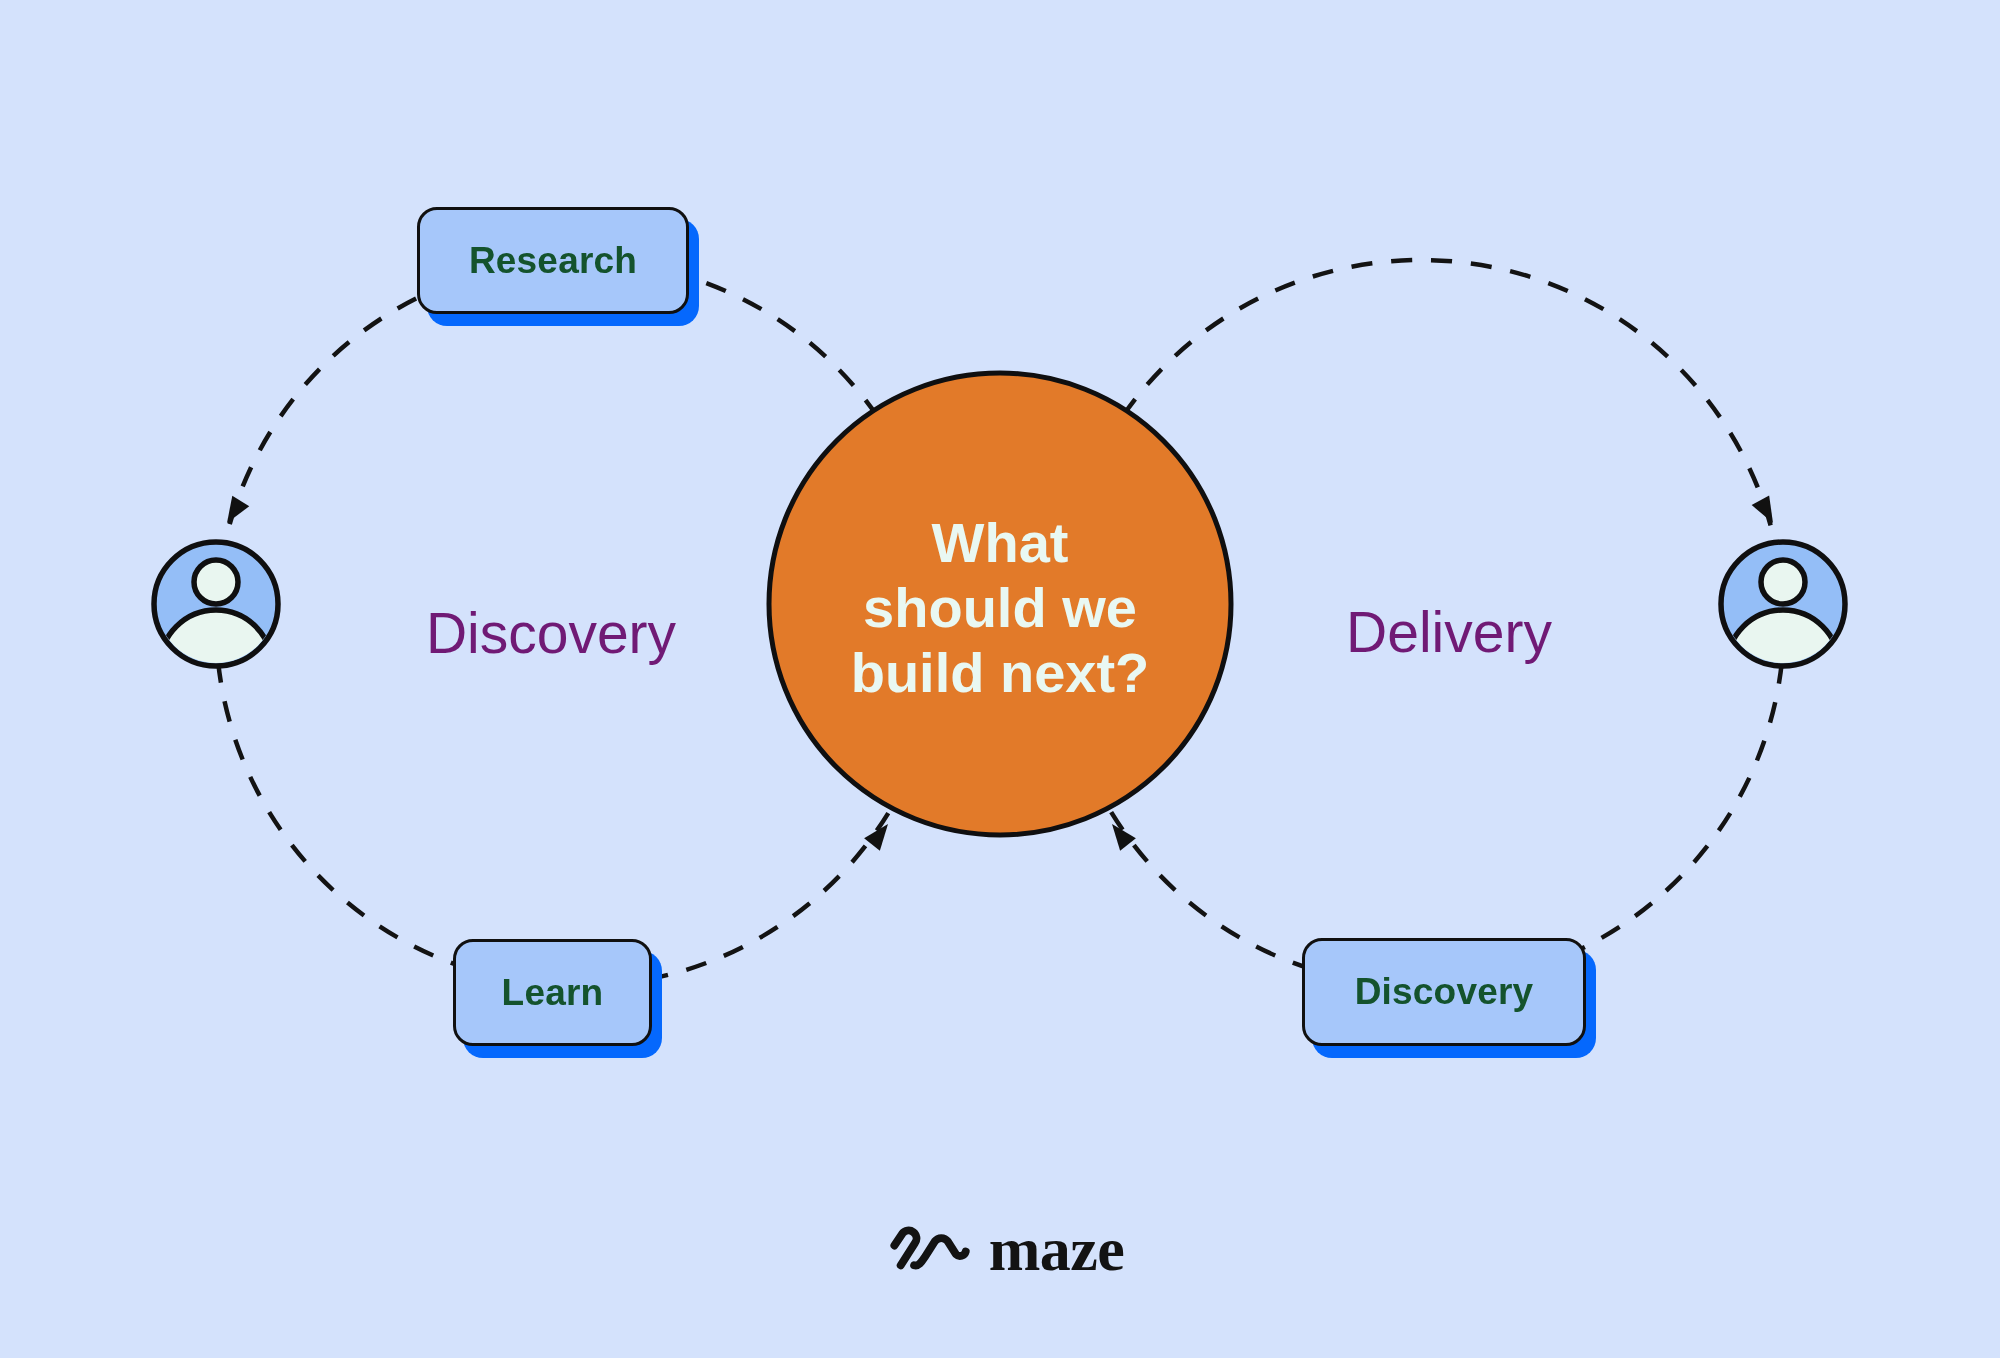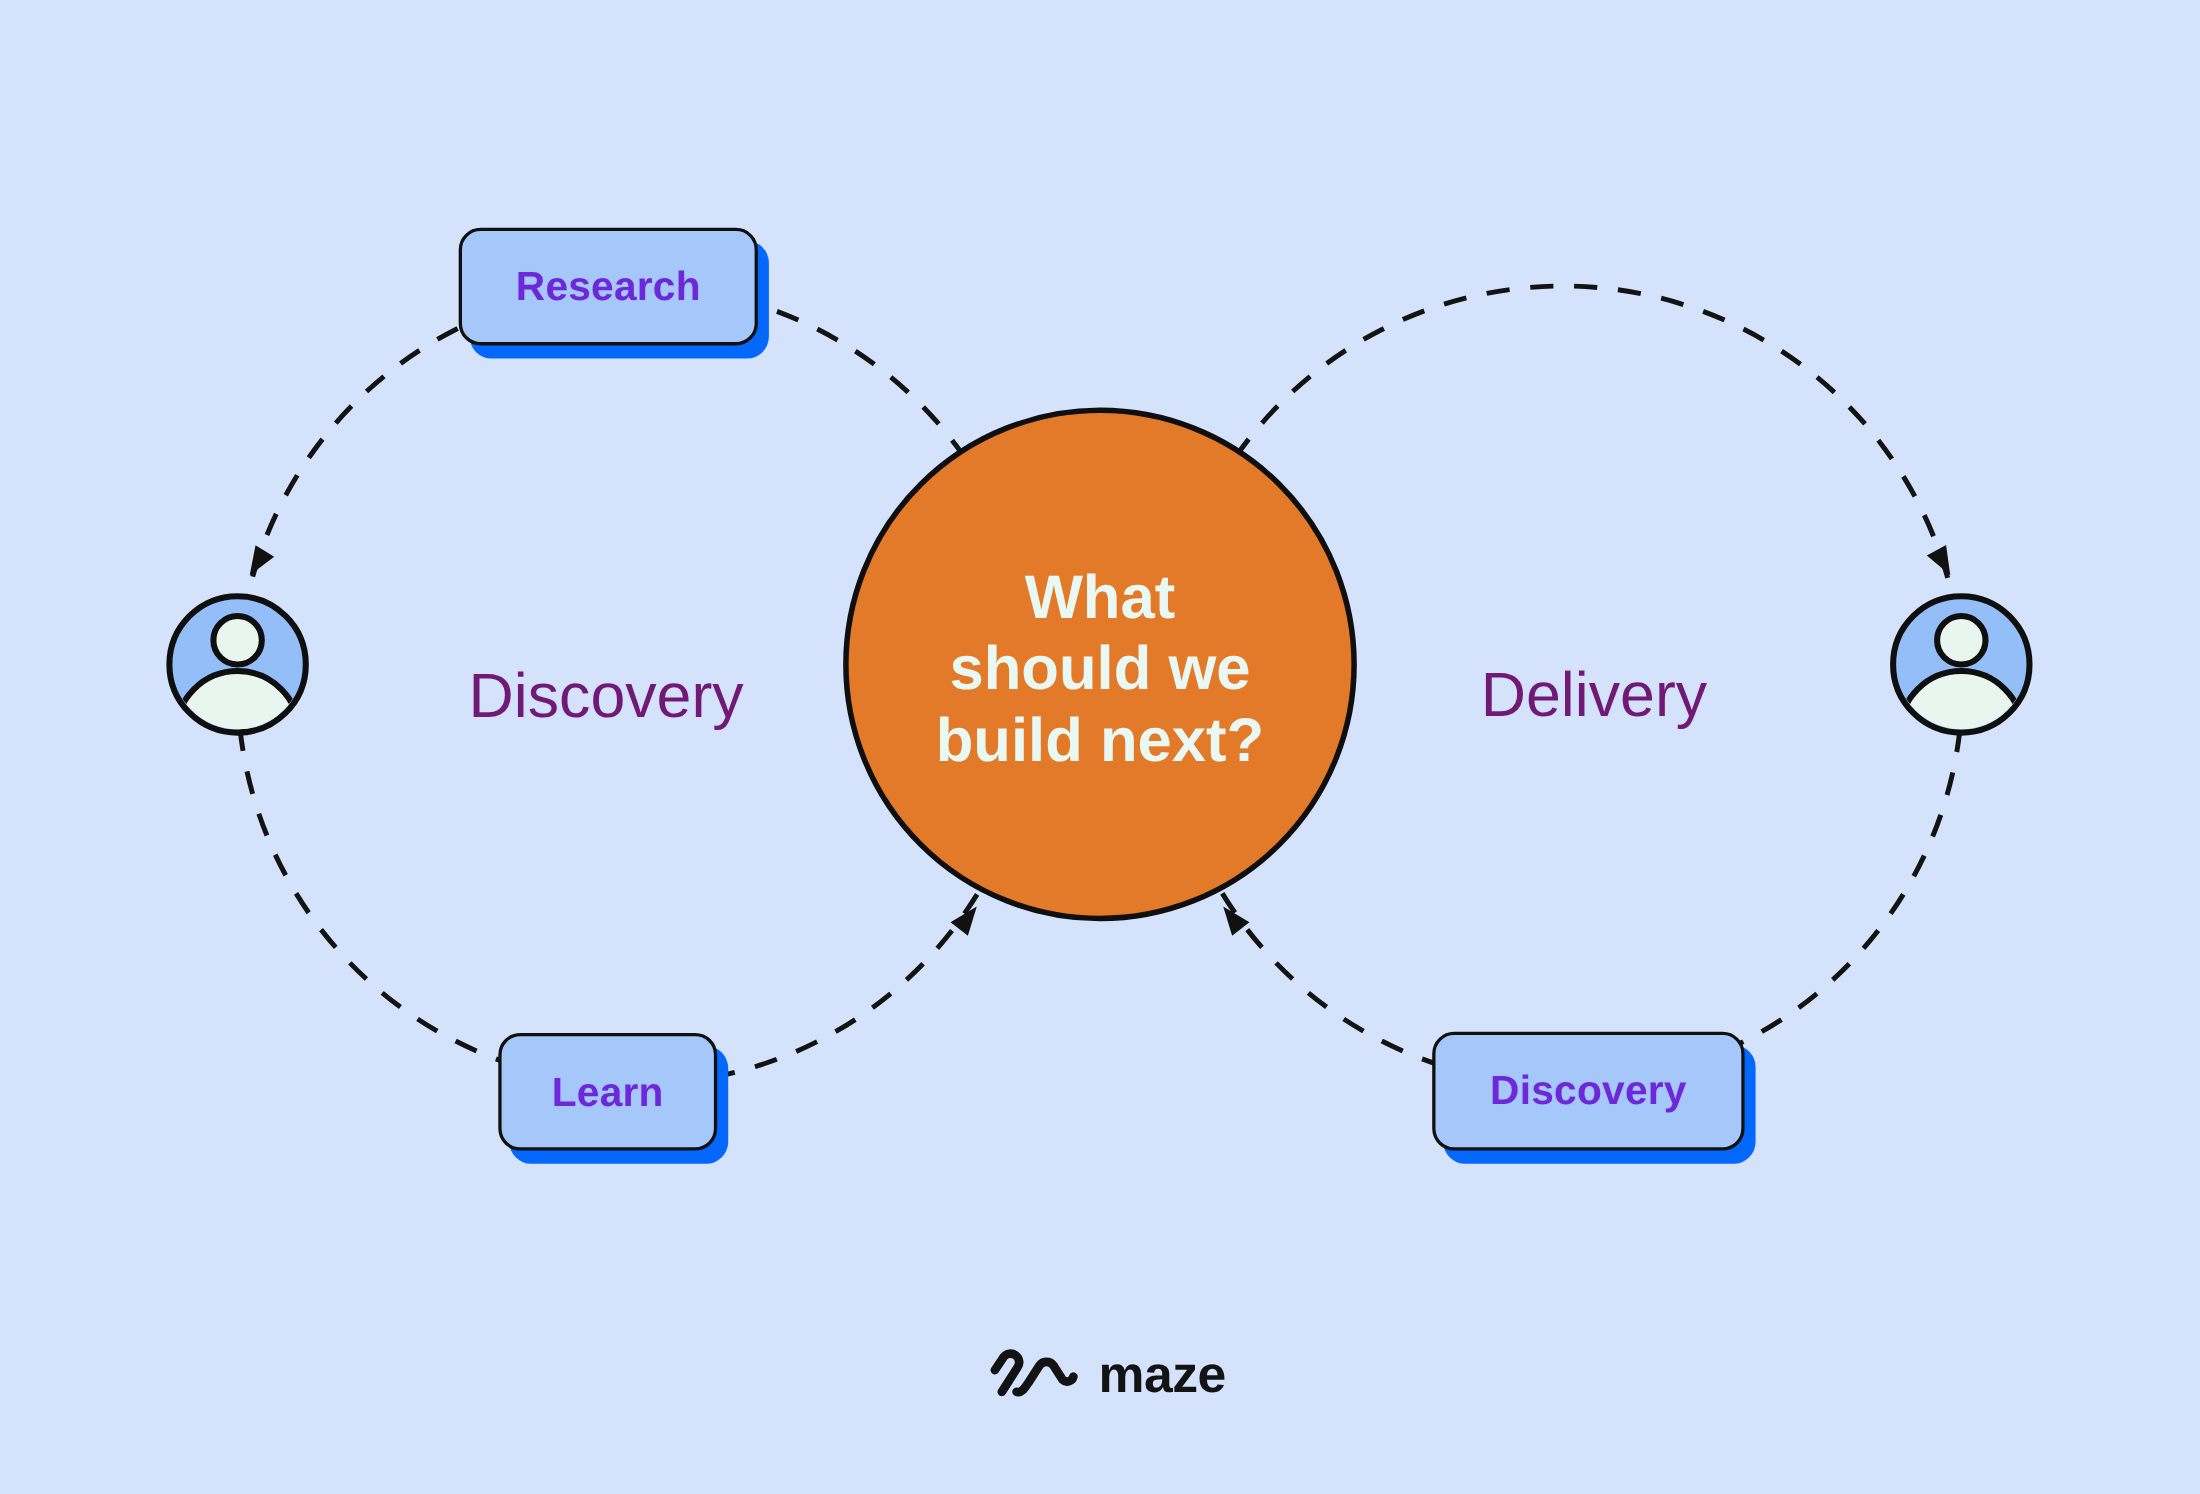--- a/index.html
+++ b/index.html
@@ -23,21 +23,21 @@
   .canvas{position:relative;width:2000px;height:1358px;background:var(--background);}
   .diagram-svg{position:absolute;left:0;top:0;width:2000px;height:1358px;}
 
   .node-box{
     position:absolute;
     background:var(--box-fill);
     border:3px solid #101010;
     border-radius:20px;
     box-shadow:10px 12px 0 0 var(--box-shadow);
     display:flex;align-items:center;justify-content:center;
-    font-size:37px;font-weight:700;color:#6d28d9;
+    font-size:37px;font-weight:700;color:#14532d;
     letter-spacing:0.2px;
   }
   .box-research{left:417px;top:207px;width:272px;height:107px;}
   .box-release{left:1322px;top:206px;width:244px;height:107px;}
   .box-learn{left:453px;top:939px;width:199px;height:107px;}
   .box-feedback{left:1302px;top:938px;width:284px;height:108px;}
 
   .loop-label{
     position:absolute;
     transform:translate(-50%,-50%);
@@ -55,21 +55,21 @@
     font-size:56px;font-weight:700;line-height:65px;
     color:var(--circle-text);
   }
 
   .logo{
     position:absolute;left:1007px;top:1249px;
     transform:translate(-50%,-50%);
     display:flex;align-items:center;gap:17px;
   }
   .logo-word{
-    font-size:47px;font-weight:700;color:#131313;letter-spacing:-0.5px;
+    font-size:62px;font-weight:700;color:#131313;letter-spacing:-0.5px;font-family:Liberation Serif, serif;
   }
 </style>
 </head>
 <body>
 
 <div class="canvas">
 
   <svg class="diagram-svg" viewBox="0 0 2000 1358">
     <defs>
       <clipPath id="personClipL">

